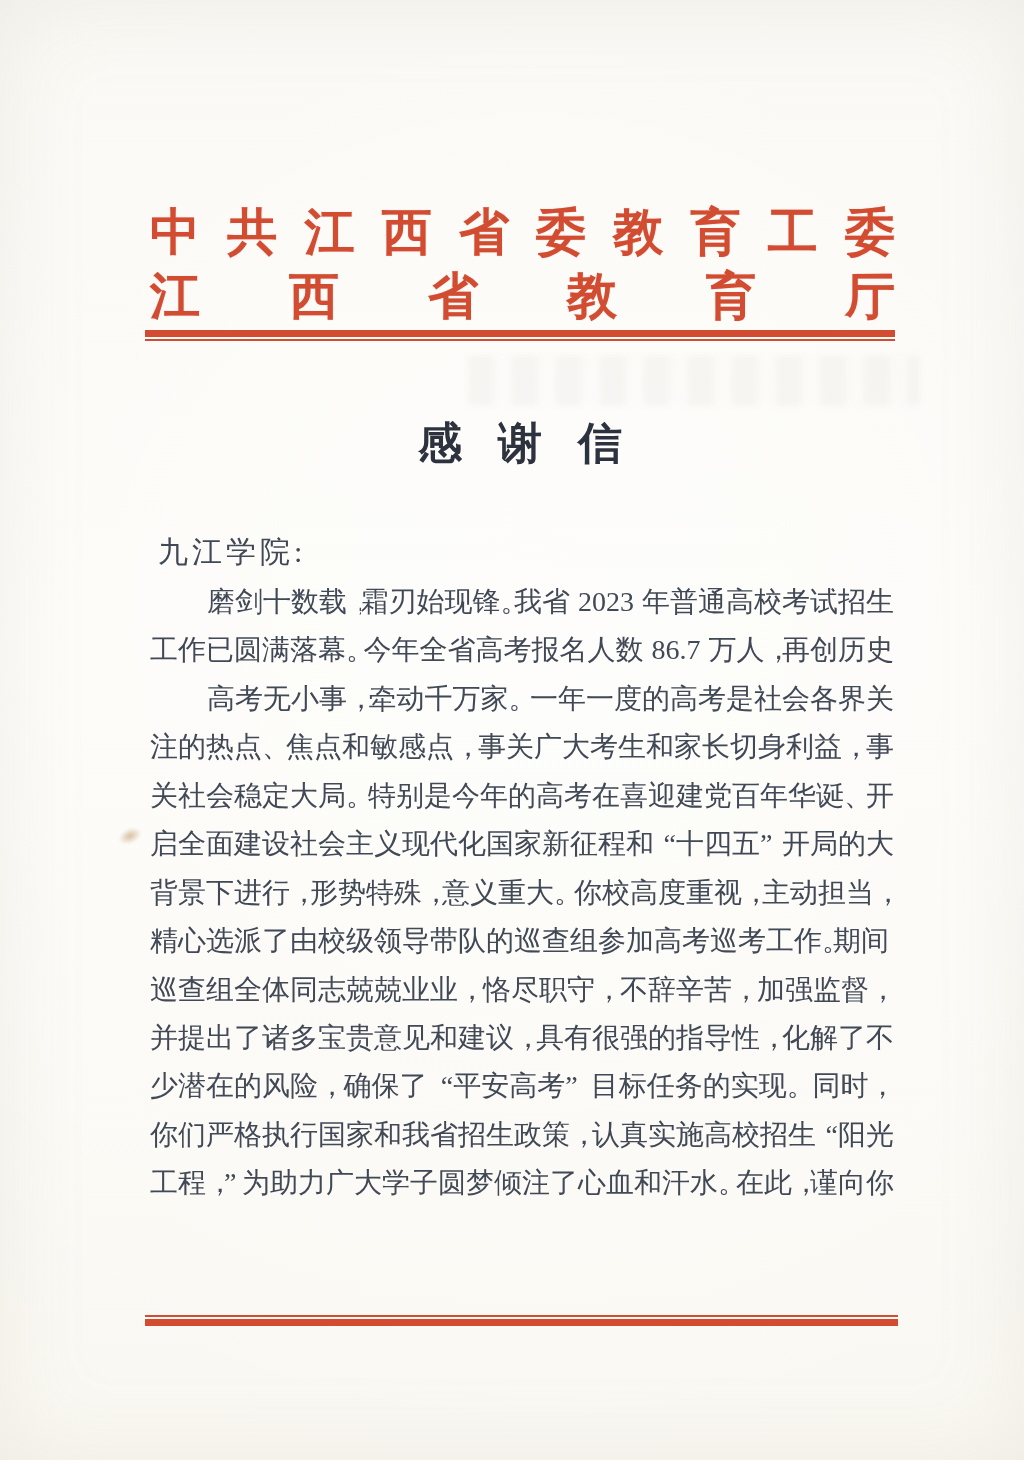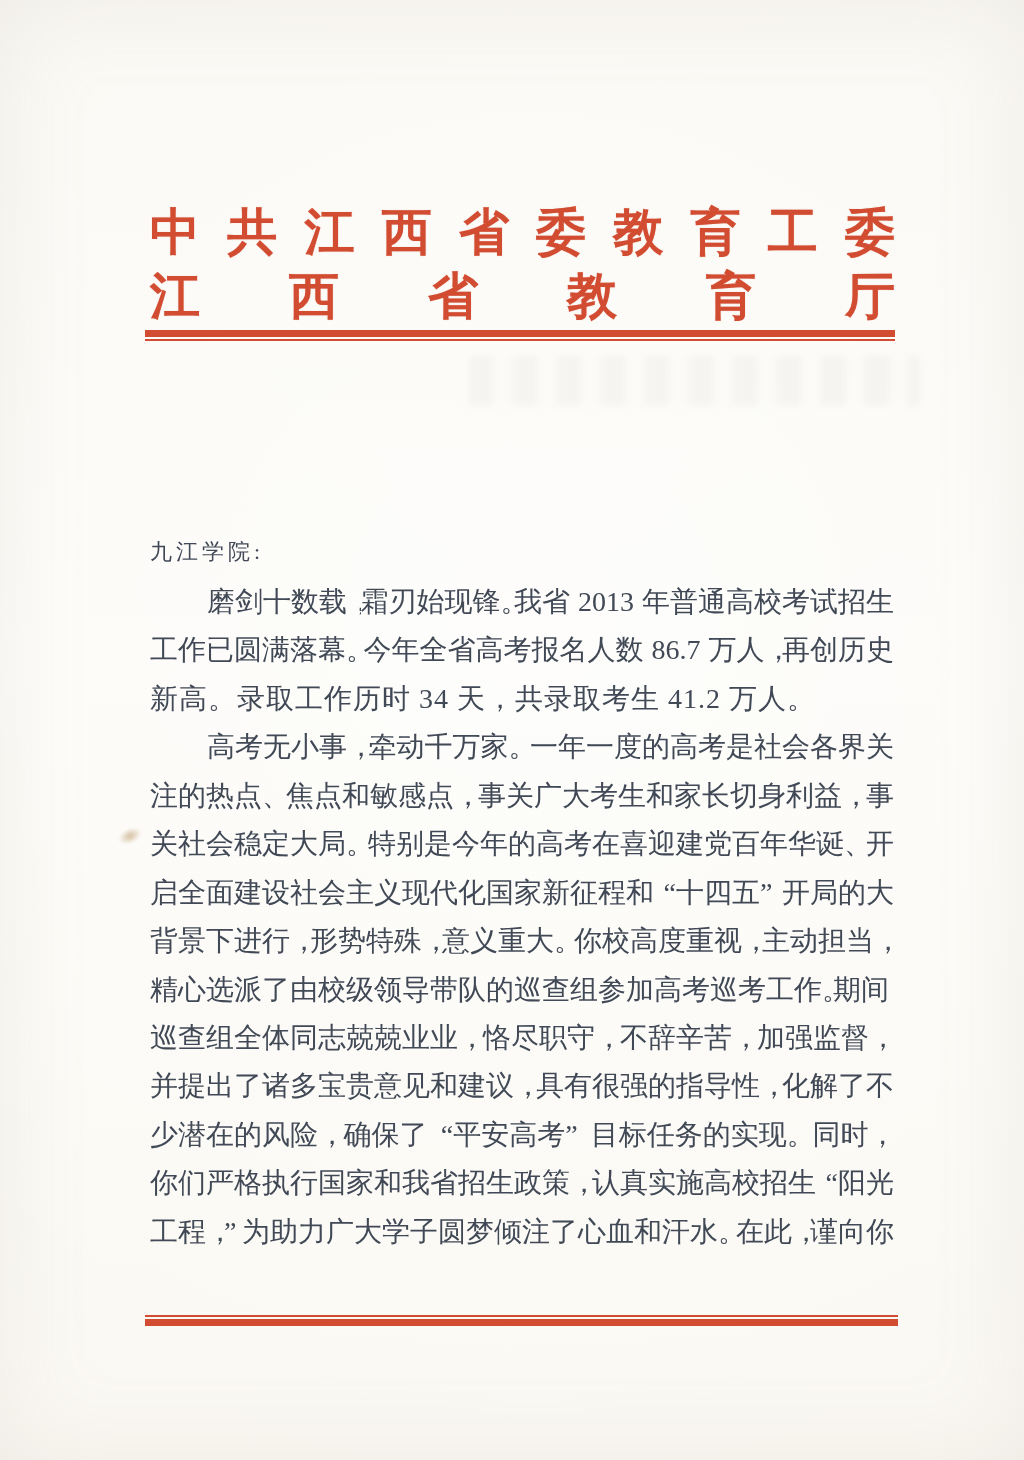--- a/index.html
+++ b/index.html
@@ -35,22 +35,22 @@
   
   .title {
     position: absolute; left: 150px; top: 418px; width: 740px; margin: 0;
     text-align: center; color: var(--title-ink);
     font-size: 44px; line-height: 52px; font-weight: 700;
     letter-spacing: 36px; text-indent: 36px;
   }
 
   
   .salutation {
-    position: absolute; left: 150px; top: 532px;
-    color: var(--ink); font-size: 22px; line-height: 40px; letter-spacing: 4px;
+    position: absolute; left: 158px; top: 532px;
+    color: var(--ink); font-size: 30px; line-height: 40px; letter-spacing: 4px;
   }
   .body-block { position: absolute; left: 150px; top: 582px; width: 744px; }
   .body-line {
     box-sizing: border-box; width: 744px; height: 48.45px;
     display: flex; justify-content: space-between;
     color: var(--ink); font-size: 28px; line-height: 40px;
   }
   .body-line.indent { padding-left: 57px; }
   .body-line.end { display: block; letter-spacing: 1px; }
   .body-line .c, .body-line .a { flex: 0 0 auto; }
@@ -102,40 +102,41 @@
         <span>厅</span>
       </div>
   </header>
 
   <div class="rule rule-header">
     <div class="rule-thick"></div>
     <div class="rule-gap"></div>
     <div class="rule-thin"></div>
   </div>
 
+  <h1 class="title">感谢信</h1>
 
   <div class="salutation">九江学院:</div>
 
   <div class="body-block">
       <div class="body-line indent">
         <span class="c">磨</span>
         <span class="c">剑</span>
         <span class="c">十</span>
         <span class="c">数</span>
         <span class="c">载</span>
         <span class="pc">，</span>
         <span class="c">霜</span>
         <span class="c">刃</span>
         <span class="c">始</span>
         <span class="c">现</span>
         <span class="c">锋</span>
         <span class="pc">。</span>
         <span class="c">我</span>
         <span class="c">省</span>
-        <span class="a"> 2013 </span>
+        <span class="a"> 2023 </span>
         <span class="c">年</span>
         <span class="c">普</span>
         <span class="c">通</span>
         <span class="c">高</span>
         <span class="c">校</span>
         <span class="c">考</span>
         <span class="c">试</span>
         <span class="c">招</span>
         <span class="c">生</span>
       </div>
@@ -160,21 +161,20 @@
         <span class="c">数</span>
         <span class="a"> 86.7 </span>
         <span class="c">万</span>
         <span class="c">人</span>
         <span class="pc">，</span>
         <span class="c">再</span>
         <span class="c">创</span>
         <span class="c">历</span>
         <span class="c">史</span>
       </div>
-      <div class="body-line end">新高。录取工作历时 34 天，共录取考生 41.2 万人。</div>
       <div class="body-line indent">
         <span class="c">高</span>
         <span class="c">考</span>
         <span class="c">无</span>
         <span class="c">小</span>
         <span class="c">事</span>
         <span class="pc">，</span>
         <span class="c">牵</span>
         <span class="c">动</span>
         <span class="c">千</span>

